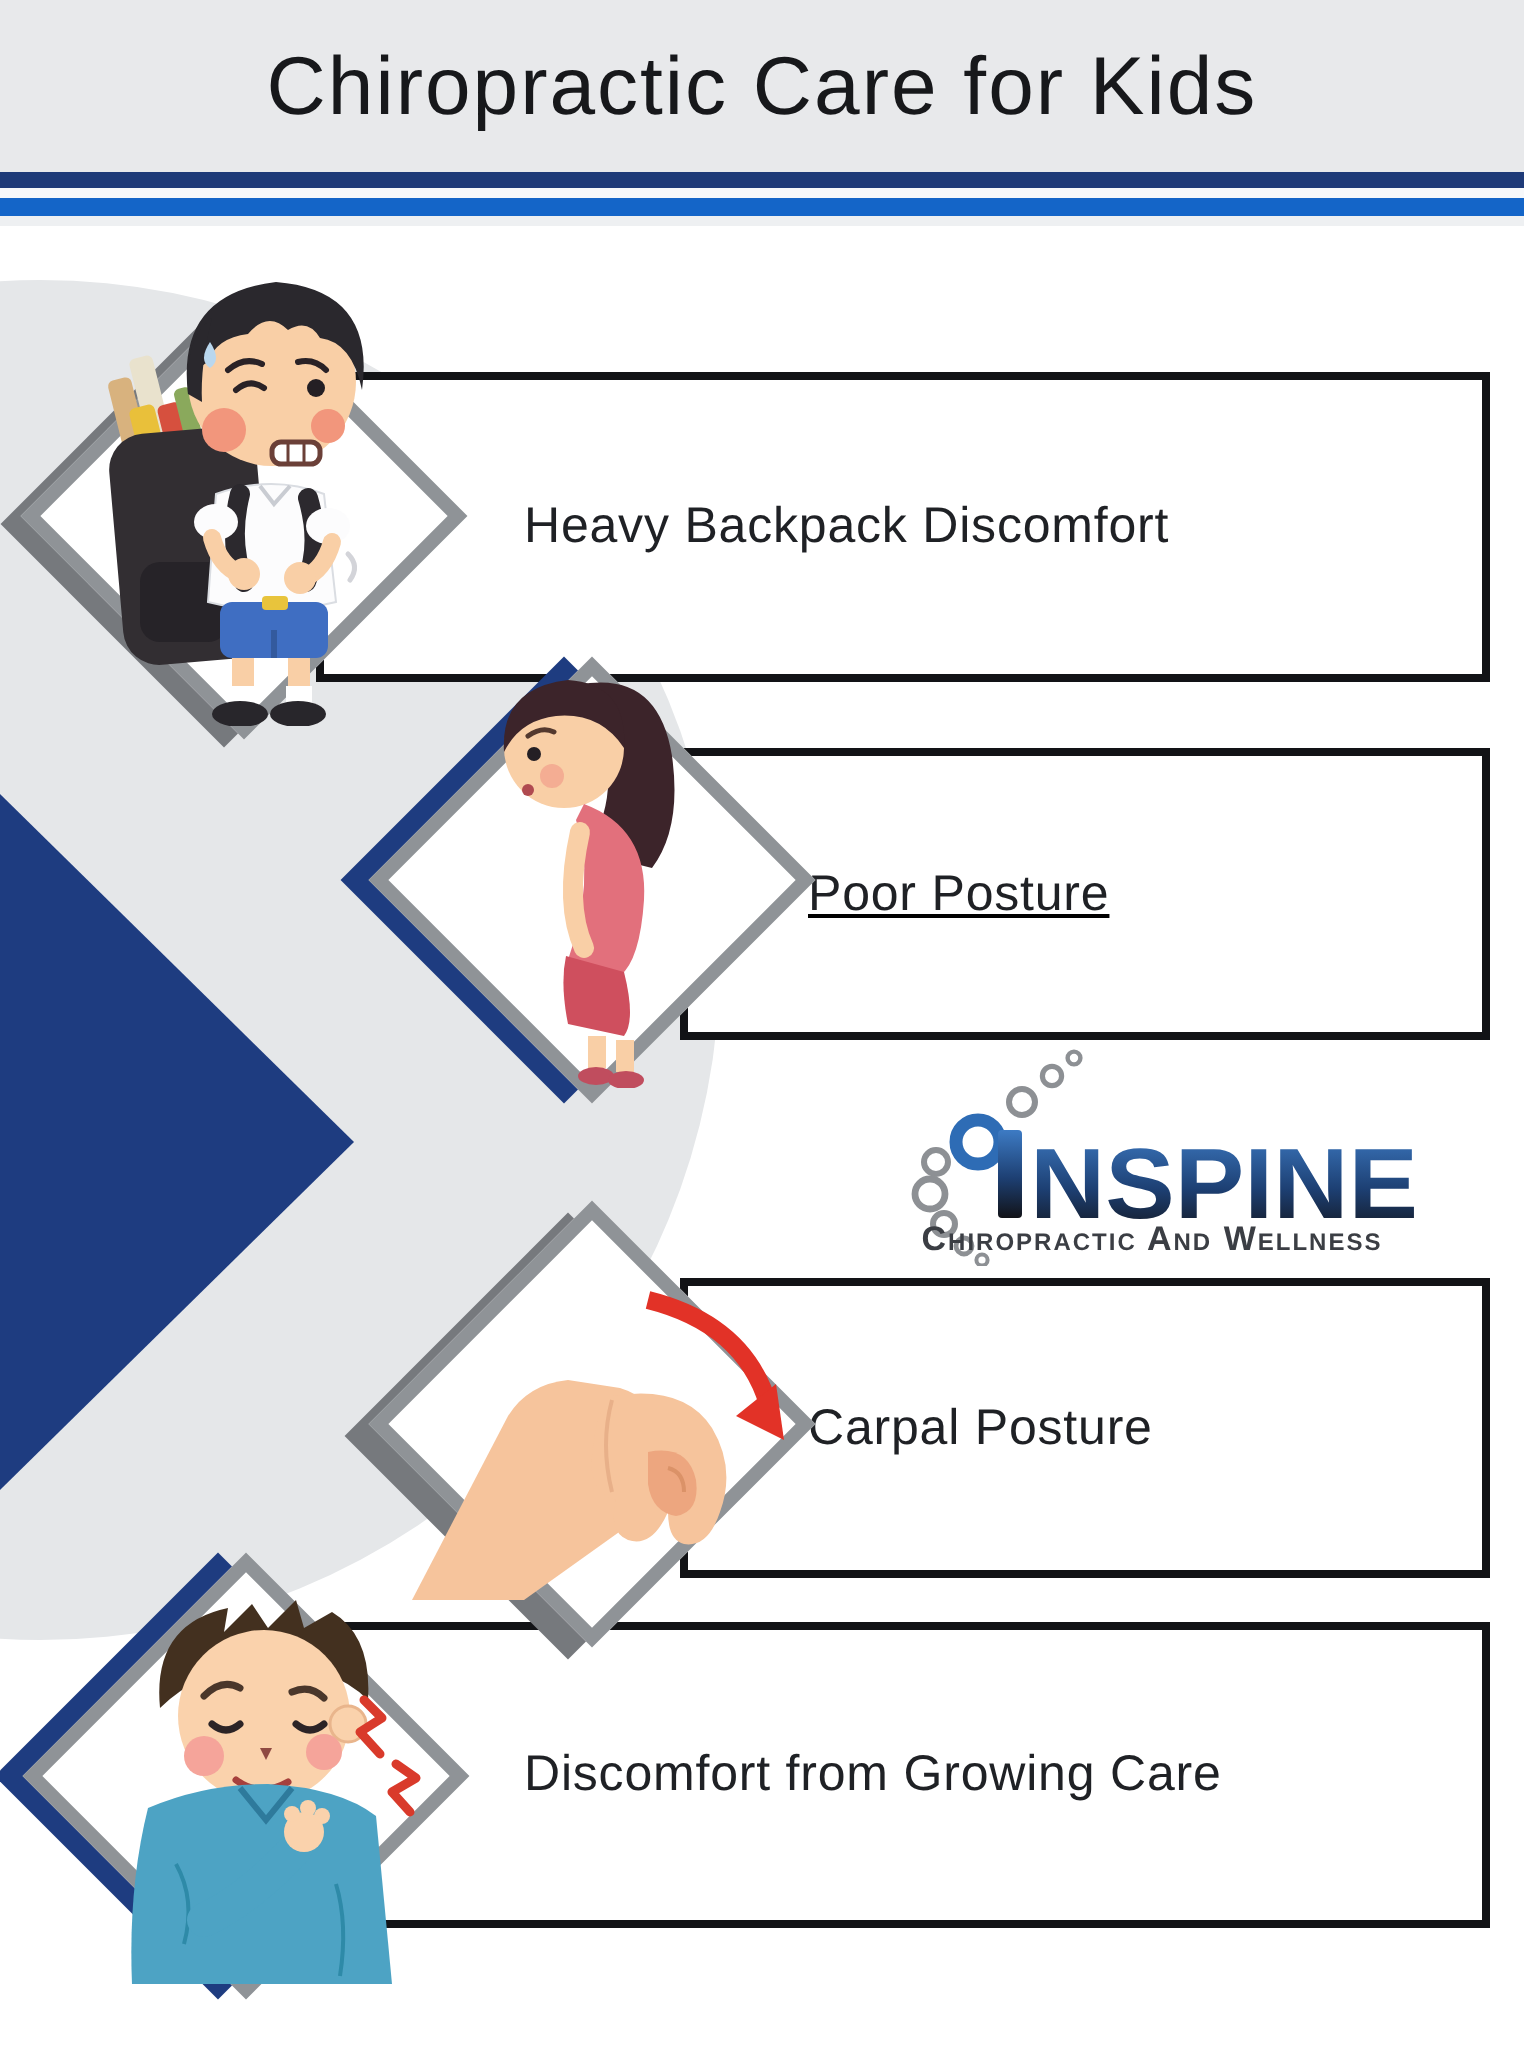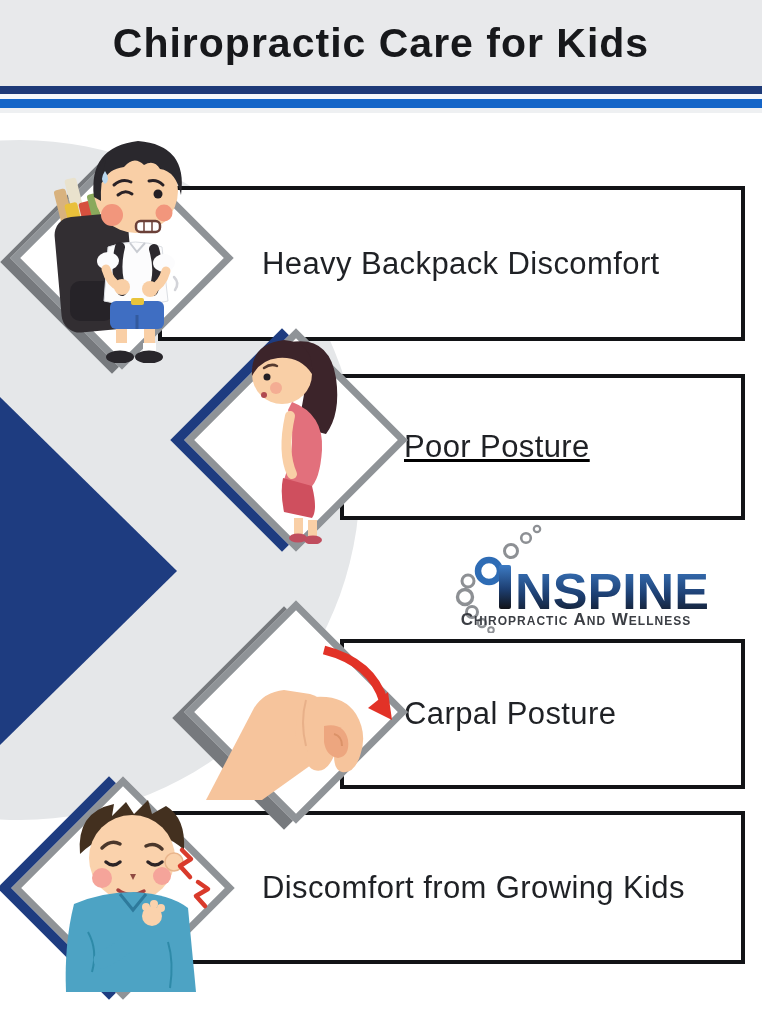--- a/index.html
+++ b/index.html
@@ -4,38 +4,38 @@
 <style>
   html,body{margin:0;padding:0;background:#fff;}
   .stage{
     position:relative;width:762px;height:1024px;overflow:hidden;background:#fff;
     font-family:"Liberation Sans",sans-serif;
   }
   
   .header-band{position:absolute;left:0;top:0;width:762px;height:86px;background:#e8e9eb;}
   .page-title{
     position:absolute;left:0;top:0;width:762px;height:86px;display:flex;align-items:center;justify-content:center;
-    font-size:41px;font-weight:700;color:#17181b;letter-spacing:1px;white-space:nowrap;
+    font-size:41px;font-weight:400;color:#17181b;letter-spacing:1px;white-space:nowrap;
   }
   .stripe-navy{position:absolute;left:0;top:86px;width:762px;height:8px;background:#1e3a78;}
   .stripe-gap{position:absolute;left:0;top:94px;width:762px;height:5px;background:#f6f8fa;}
   .stripe-blue{position:absolute;left:0;top:99px;width:762px;height:9px;background:#1465c8;}
   .stripe-foot{position:absolute;left:0;top:108px;width:762px;height:5px;background:#eef0f2;}
   
   .bg-circle{position:absolute;left:-320px;top:140px;width:680px;height:680px;border-radius:50%;background:#e5e7e9;}
   .bg-triangle{
     position:absolute;left:0;top:397px;width:177px;height:348px;background:#1e3c80;
     clip-path:polygon(0 0,100% 50%,0 100%);
   }
   
   .label-box{
     position:absolute;background:#fff;border:4px solid #121316;box-sizing:border-box;z-index:1;
     display:flex;align-items:center;
   }
-  .label-box .label{font-size:31px;font-weight:500;color:#1f2125;letter-spacing:.4px;white-space:nowrap;}
+  .label-box .label{font-size:25px;font-weight:500;color:#1f2125;letter-spacing:.4px;white-space:nowrap;}
   .box-1{left:158px;top:186px;width:587px;height:155px;padding-left:100px;}
   .box-2{left:340px;top:374px;width:405px;height:146px;padding-left:60px;text-decoration:underline;}
   .box-3{left:340px;top:639px;width:405px;height:150px;padding-left:60px;}
   .box-4{left:158px;top:811px;width:587px;height:153px;padding-left:100px;}
   
   .diamond{position:absolute;width:158px;height:158px;transform:rotate(45deg);box-sizing:border-box;z-index:2;}
   .diamond.main{background:#fff;border:7px solid #8f9397;}
   .diamond.accent-navy{background:#1e3c80;}
   .diamond.accent-gray{background:#76797d;}
   .illu{position:absolute;z-index:3;}
@@ -64,21 +64,21 @@
   <div class="label-box box-1">
     <span class="label">Heavy Backpack Discomfort</span>
   </div>
   <div class="label-box box-2">
     <span class="label">Poor Posture</span>
   </div>
   <div class="label-box box-3">
     <span class="label">Carpal Posture</span>
   </div>
   <div class="label-box box-4">
-    <span class="label">Discomfort from Growing Kids</span>
+    <span class="label">Discomfort from Growing Care</span>
   </div>
 
   <div class="diamond accent-gray" style="left:33px;top:183px;"></div>
   <div class="diamond main" style="left:43px;top:179px;"></div>
 
   <div class="diamond accent-navy" style="left:203px;top:361px;"></div>
   <div class="diamond main" style="left:217px;top:361px;"></div>
 
   <div class="diamond accent-gray" style="left:205px;top:639px;"></div>
   <div class="diamond main" style="left:217px;top:633px;"></div>

